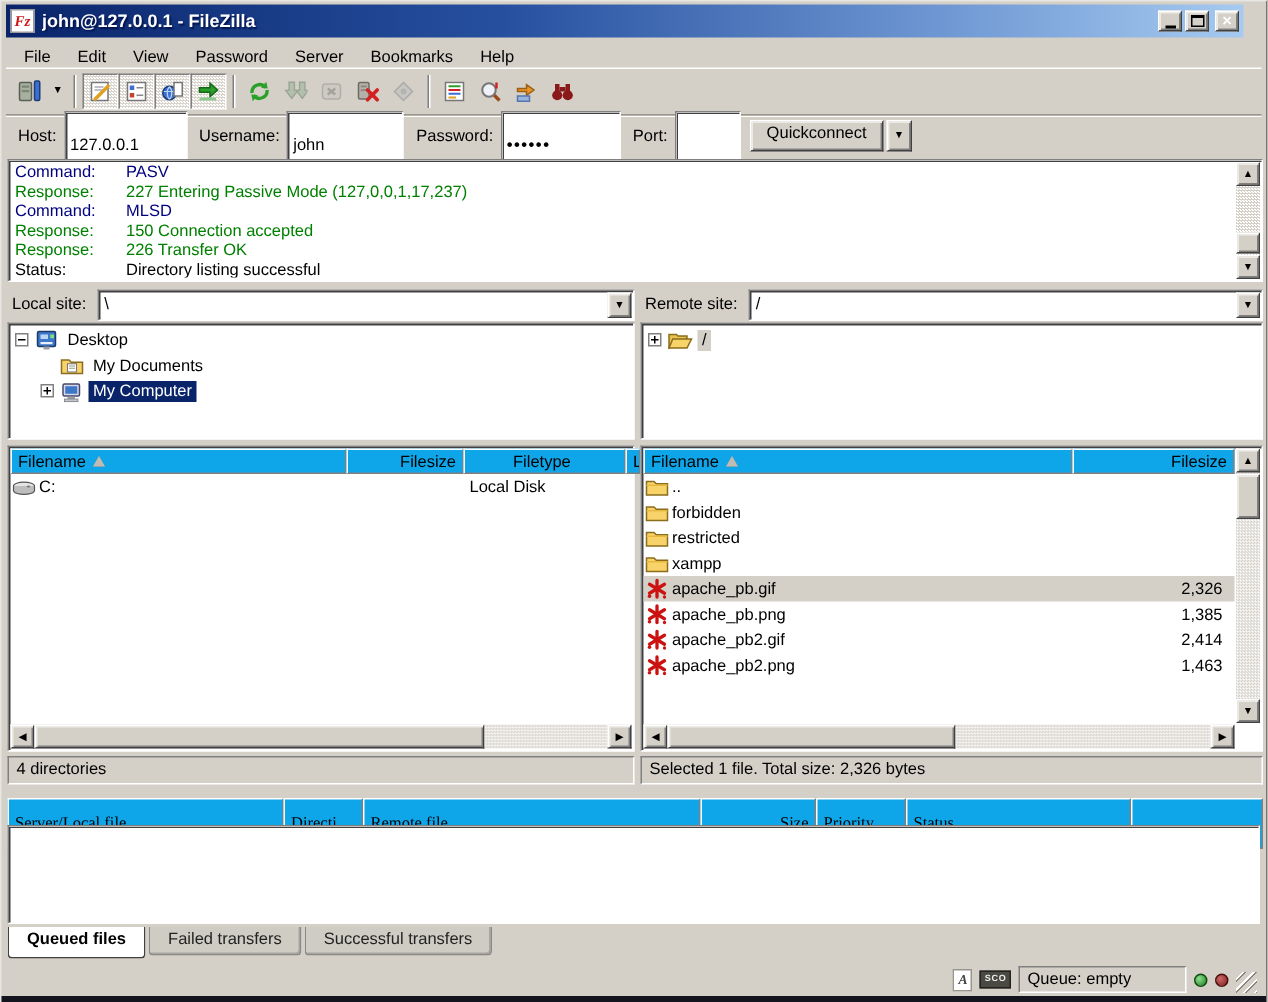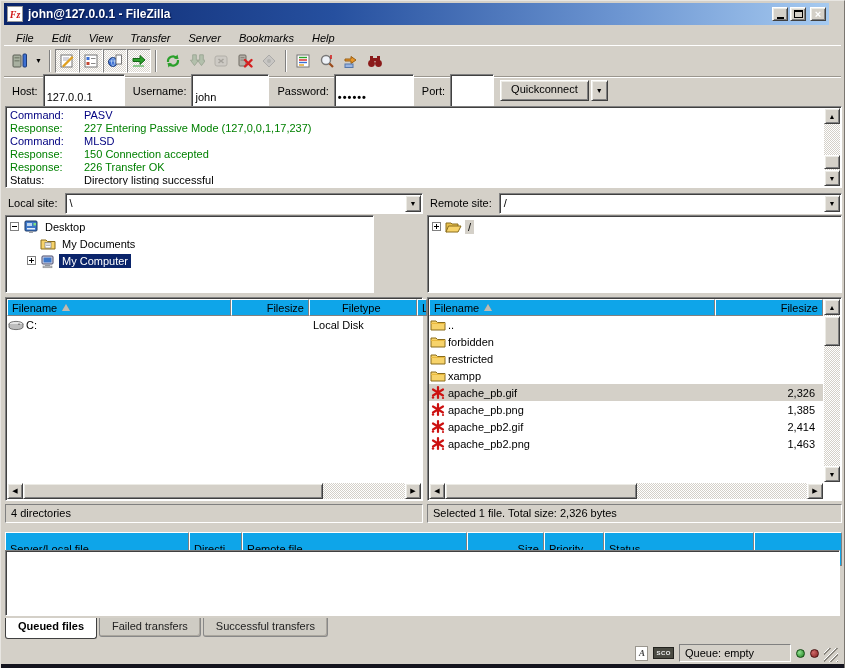--- a/index.html
+++ b/index.html
@@ -21,21 +21,21 @@
   .fz-icon { width:16px; height:16px; background:#fff; border:1px solid #9a9a9a; color:#d01818;
     font:italic bold 10px "Liberation Serif", serif; display:flex; align-items:center; justify-content:center;
     margin-right:5px; flex:none; }
   #title-text { flex:1; white-space:nowrap; overflow:hidden; text-shadow:1px 1px 1px #00124a; }
   .win-btn { width:16px; height:14px; margin-left:2px; display:flex; align-items:center; justify-content:center; flex:none; }
   .glyph-min { width:7px; height:2px; background:#000; margin-top:7px; }
   .glyph-max { width:9px; height:8px; border:1px solid #000; border-top:2px solid #000; }
   .glyph-close { font-size:11px; font-weight:bold; line-height:10px; }
 
   
-  #menubar { position:absolute; left:3px; top:25px; right:3px; height:24px; display:flex; align-items:center; padding-left:3px;font-style:italic; }
+  #menubar { position:absolute; left:3px; top:25px; right:3px; height:24px; display:flex; align-items:center; padding-left:3px; }
   .menu-item { padding:2px 9px; }
 
   
   #toolbar { position:absolute; left:3px; top:44px; right:3px; height:30px; display:flex; align-items:center;
              border-top:1px solid #ffffff; padding-left:4px; }
   .tb-sep { width:2px; height:22px; border-left:1px solid #808080; border-right:1px solid #ffffff; margin:0 4px; flex:none; }
   .tb-btn { width:24px; height:24px; display:flex; align-items:center; justify-content:center; flex:none; }
   .tb-btn.pressed { border:1px solid; border-color:#808080 #ffffff #ffffff #808080;
     background-image: repeating-conic-gradient(#ffffff 0% 25%, #d8d4cc 0% 50%); background-size:2px 2px; }
   .tb-btn.disabled { opacity:.45; filter:grayscale(55%); }
@@ -91,21 +91,21 @@
   .fname { white-space:nowrap; overflow:hidden; }
   .fsize { text-align:right; white-space:nowrap; }
   .hscroll { position:absolute; left:1px; bottom:1px; height:16px; display:flex; }
   .sb-thumb-h { height:16px; flex:none; }
   .hs-track { flex:1; }
   .row-selected { background:#d4d0c8; }
 
   .status-panel { position:absolute; top:503px; height:19px; padding:2px 5px; background:#d4d0c8; white-space:nowrap; overflow:hidden; }
 
   
-  #queue-header { position:absolute; left:4px; top:531px; right:2px; height:34px; display:flex; }
+  #queue-header { position:absolute; left:4px; top:531px; right:2px; height:34px; display:flex;font-family:Liberation Serif, serif; }
   #queue-body { position:absolute; left:4px; top:549px; right:4px; height:66px; background:#fff; }
   #tabs { position:absolute; left:4px; top:617px; display:flex; align-items:flex-start; gap:2px; }
   .tab { height:19px; padding:2px 12px; background:#cfccc4; border:1px solid #888; border-top:none;
          border-radius:0 0 3px 3px; box-shadow: inset -1px -1px 0 #aaa69e; color:#222; white-space:nowrap; }
   .tab.active { background:#fff; font-weight:bold; height:21px; border-color:#404040; box-shadow:none; color:#000; }
 
   
   #statusbar { position:absolute; left:3px; top:641px; right:3px; height:22px; display:flex; align-items:center;
                justify-content:flex-end; gap:5px; padding-right:3px; }
   .ascii-icon { width:13px; height:15px; background:#fff; border:1px solid #9a968e; color:#444;
@@ -137,21 +137,21 @@
       </div>
     <div class="win-btn raised" style="margin-left:4px;">
         <div class="glyph-close">×</div>
       </div>
   </div>
 
   <div id="menubar">
     <div class="menu-item">File</div>
     <div class="menu-item">Edit</div>
     <div class="menu-item">View</div>
-    <div class="menu-item">Transfer</div>
+    <div class="menu-item">Password</div>
     <div class="menu-item">Server</div>
     <div class="menu-item">Bookmarks</div>
     <div class="menu-item">Help</div>
   </div>
 
   <div id="toolbar">
     <div class="tb-btn">
       <svg width="18" height="18">
           <rect x="2" y="3" width="8" height="12" rx="1" fill="#a8b0a0" stroke="#5a5f55"></rect>
           <rect x="3.5" y="5" width="5" height="1.5" fill="#7d8575"></rect>
@@ -307,21 +307,21 @@
     </div>
   </div>
 
   <div class="pane-head" style="left:4px; top:191px; width:418px;">
     <span class="site-label">Local site:</span>
     <div class="combo sunken-deep">
       <span class="combo-val">\</span>
       <div class="combo-btn raised">▼</div>
     </div>
   </div>
-  <div class="tree sunken-deep" style="left:4px; top:214px; width:369px; height:78px;">
+  <div class="tree sunken-deep" style="left:4px; top:214px; width:418px; height:78px;">
     <div class="tree-row">
       <div class="expander"></div>
       <svg width="16" height="16">
           <rect x="2" y="2" width="12" height="10" rx="1" fill="#3d77c9" stroke="#1c3a66"></rect>
           <rect x="4" y="4" width="5" height="3" fill="#bcd6f2"></rect>
           <rect x="10.5" y="4" width="2.5" height="2.5" fill="#7fe07f"></rect>
           <rect x="4" y="9" width="8" height="1.5" fill="#e8f0fa"></rect>
           <rect x="6" y="12" width="4" height="2" fill="#9aa0a8"></rect>
         </svg>
       <span class="tree-label">Desktop</span>

